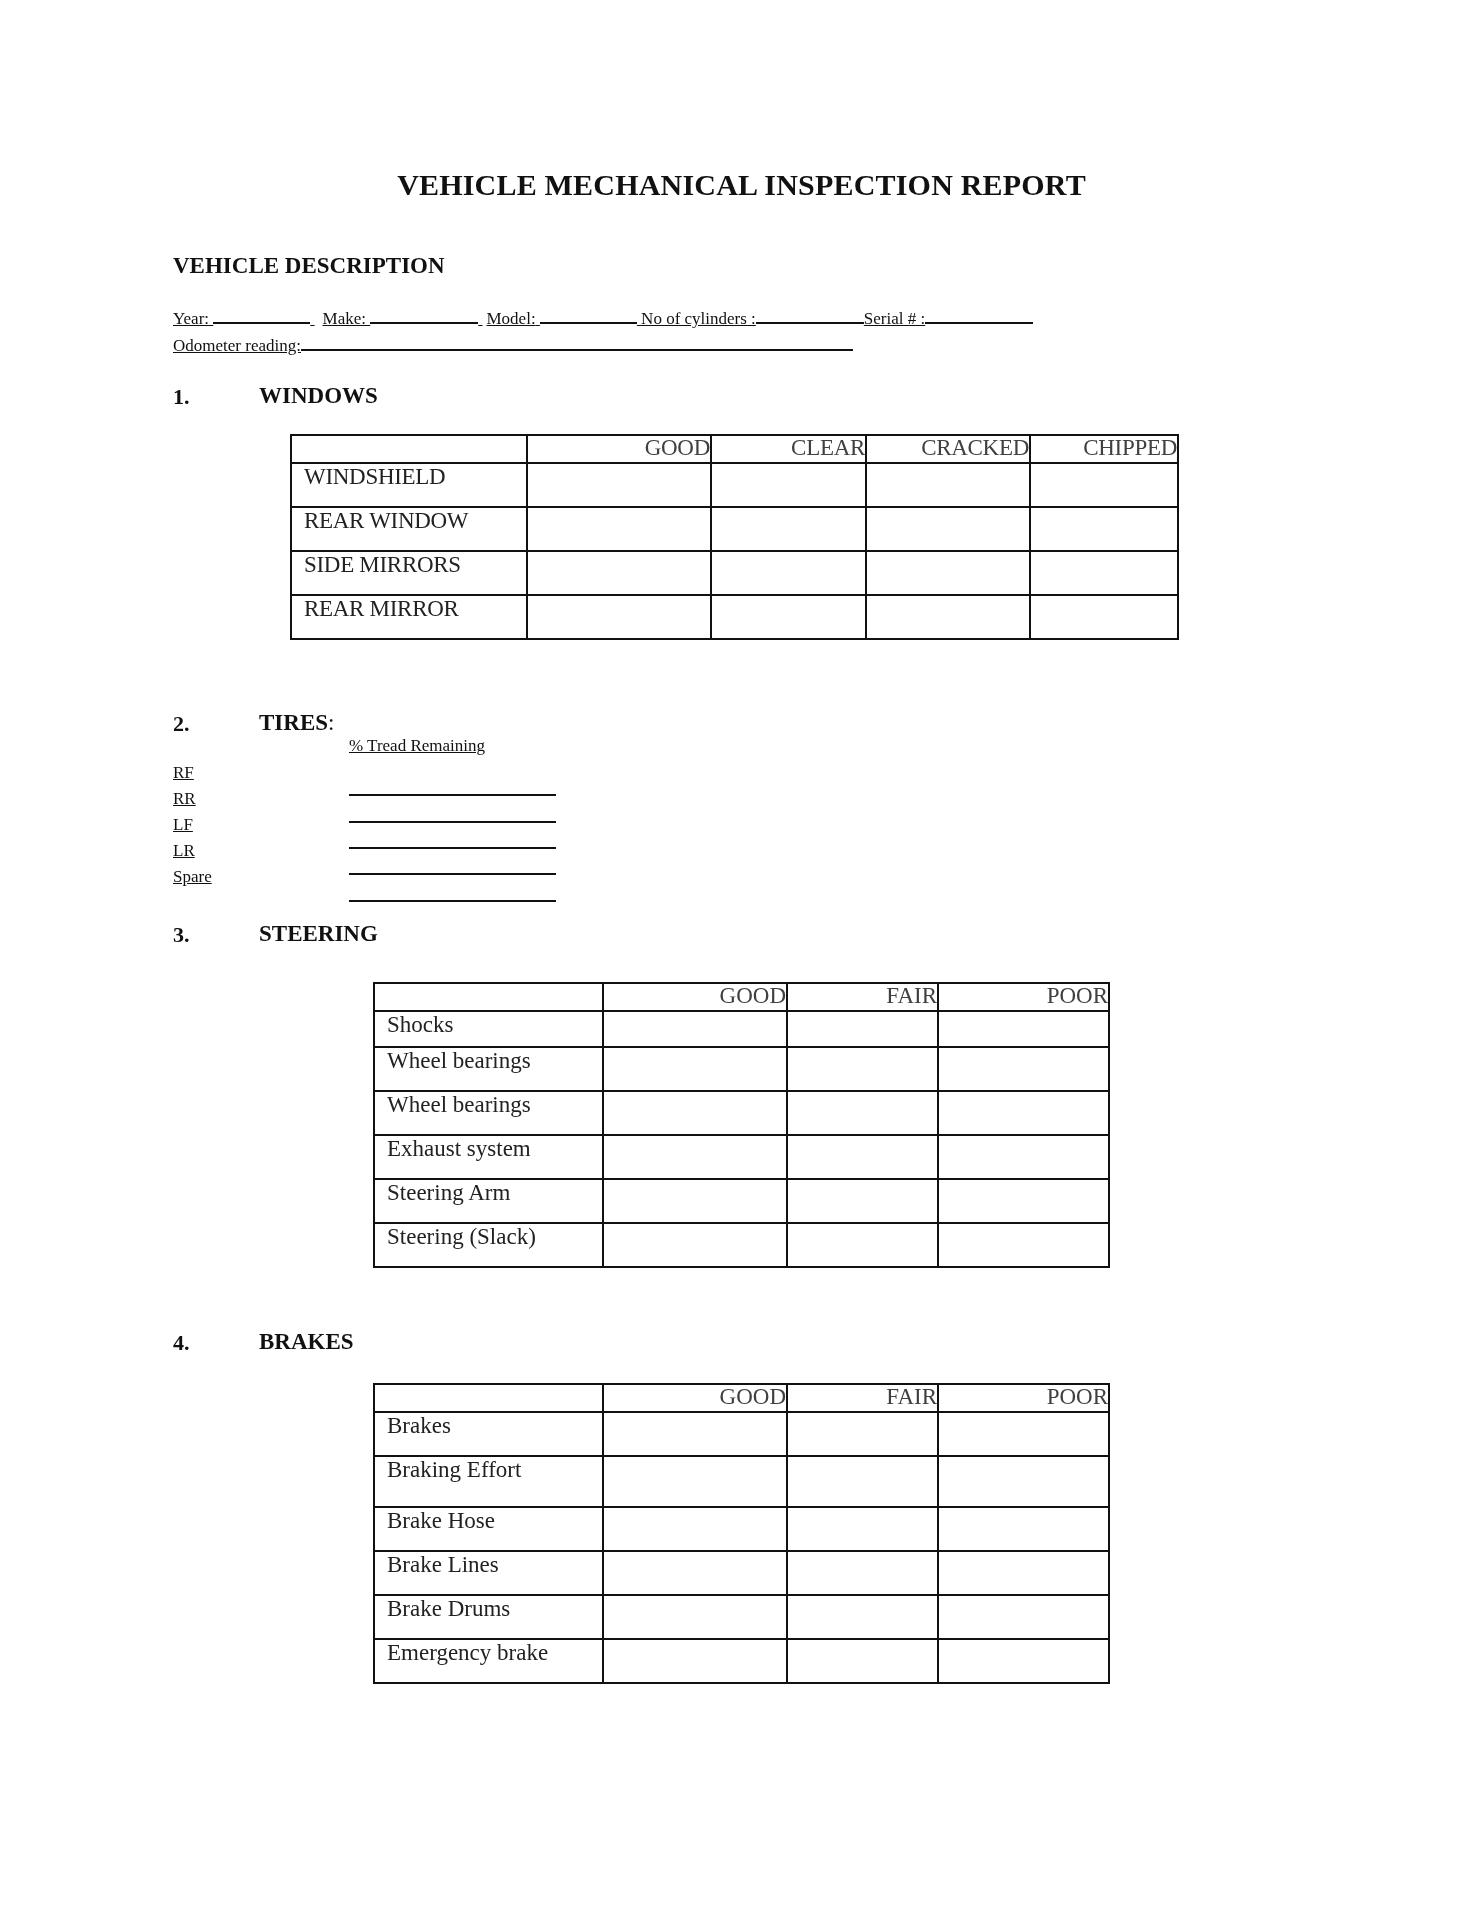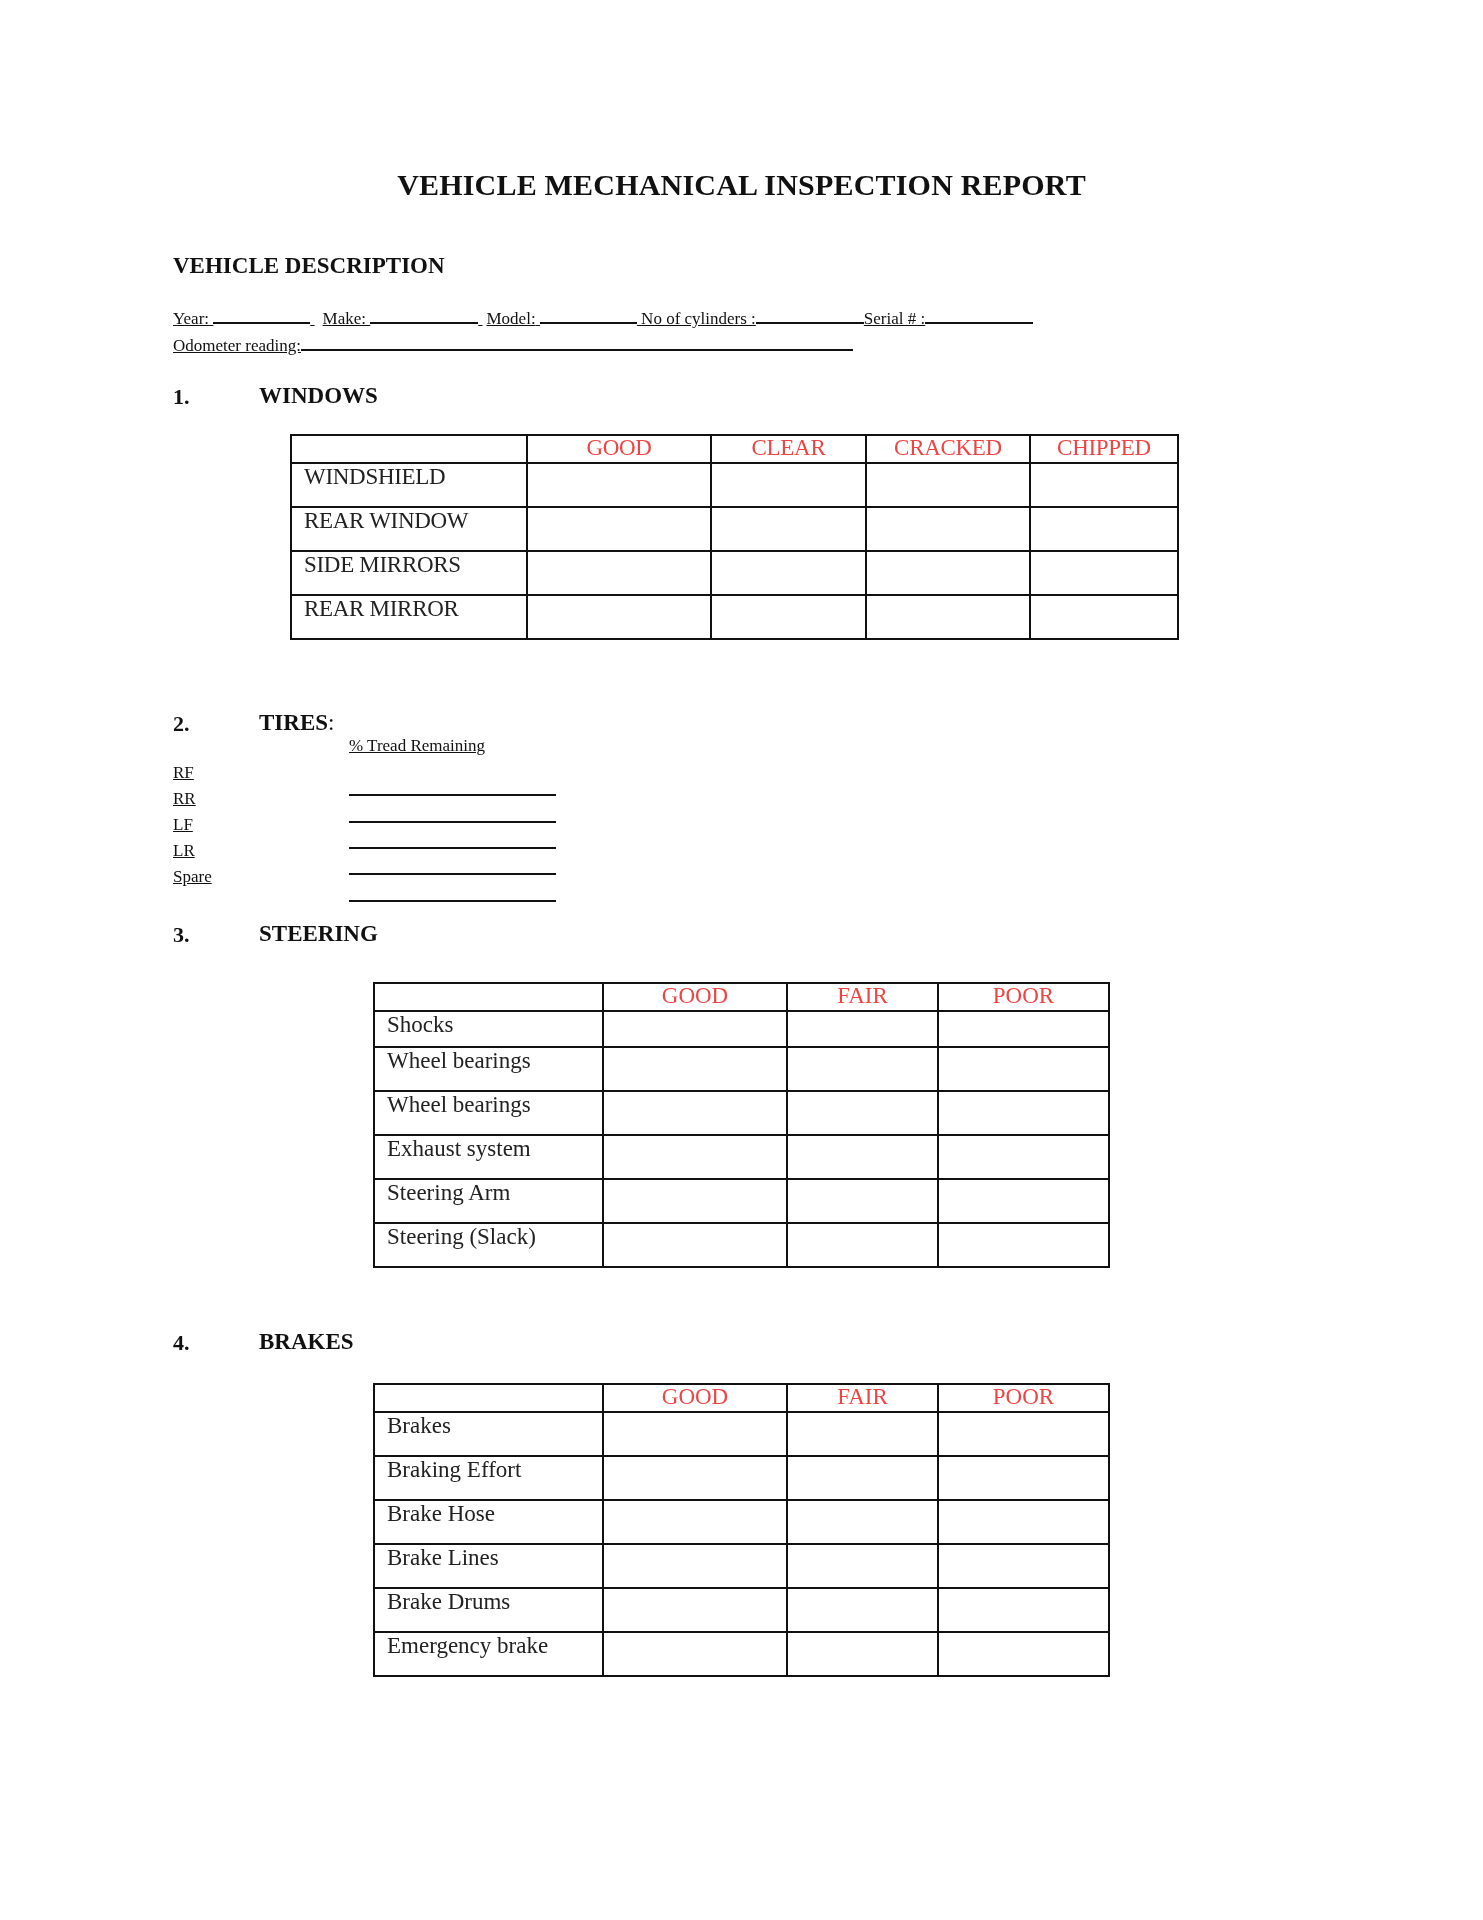--- a/index.html
+++ b/index.html
@@ -6,21 +6,21 @@
   body { width: 1483px; height: 1920px; position: relative; overflow: hidden;
          font-family: "Liberation Serif", "DejaVu Serif", serif; color: #111; }
   .abs { position: absolute; white-space: nowrap; }
   .title { top: 168px; left: 0; width: 1483px; text-align: center; font-size: 30px; font-weight: bold; letter-spacing: 0.2px; }
   .h2 { font-size: 23px; font-weight: bold; }
   .body { font-size: 17px; text-decoration: underline; }
   .fill { display: inline-block; border-bottom: 2px solid #111; height: 20px; vertical-align: baseline; }
   .num { font-size: 22px; font-weight: bold; }
   table.grid { position: absolute; border-collapse: collapse; table-layout: fixed; }
   table.grid td { border: 2px solid #111; padding: 0; vertical-align: top; font-size: 23px; }
-  table.grid tr.head td { text-align: center; vertical-align: top; line-height: 24px; height: 26px; color: #ef4444; }
+  table.grid tr.head td { text-align: right; vertical-align: top; line-height: 24px; height: 26px; color: #404040; }
   table.grid td.label { padding-left: 12px; line-height: 26px; color: #222; }
   .upper td { letter-spacing: -0.3px; }
   .tline { position: absolute; height: 0; border-top: 2px solid #111; width: 207px; left: 349px; }
 </style>
 </head>
 <body>
 
 <div class="abs title">VEHICLE MECHANICAL INSPECTION REPORT</div>
 
 <div class="abs h2" style="top:253px; left:173px;">VEHICLE DESCRIPTION</div>
@@ -177,21 +177,21 @@
     <td>GOOD</td>
     <td>FAIR</td>
     <td>POOR</td>
   </tr>
   <tr style="height:44px">
     <td class="label">Brakes</td>
     <td></td>
         <td></td>
         <td></td>
   </tr>
-  <tr style="height:44px">
+  <tr style="height:51px">
     <td class="label">Braking Effort</td>
     <td></td>
         <td></td>
         <td></td>
   </tr>
   <tr style="height:44px">
     <td class="label">Brake Hose</td>
     <td></td>
         <td></td>
         <td></td>

